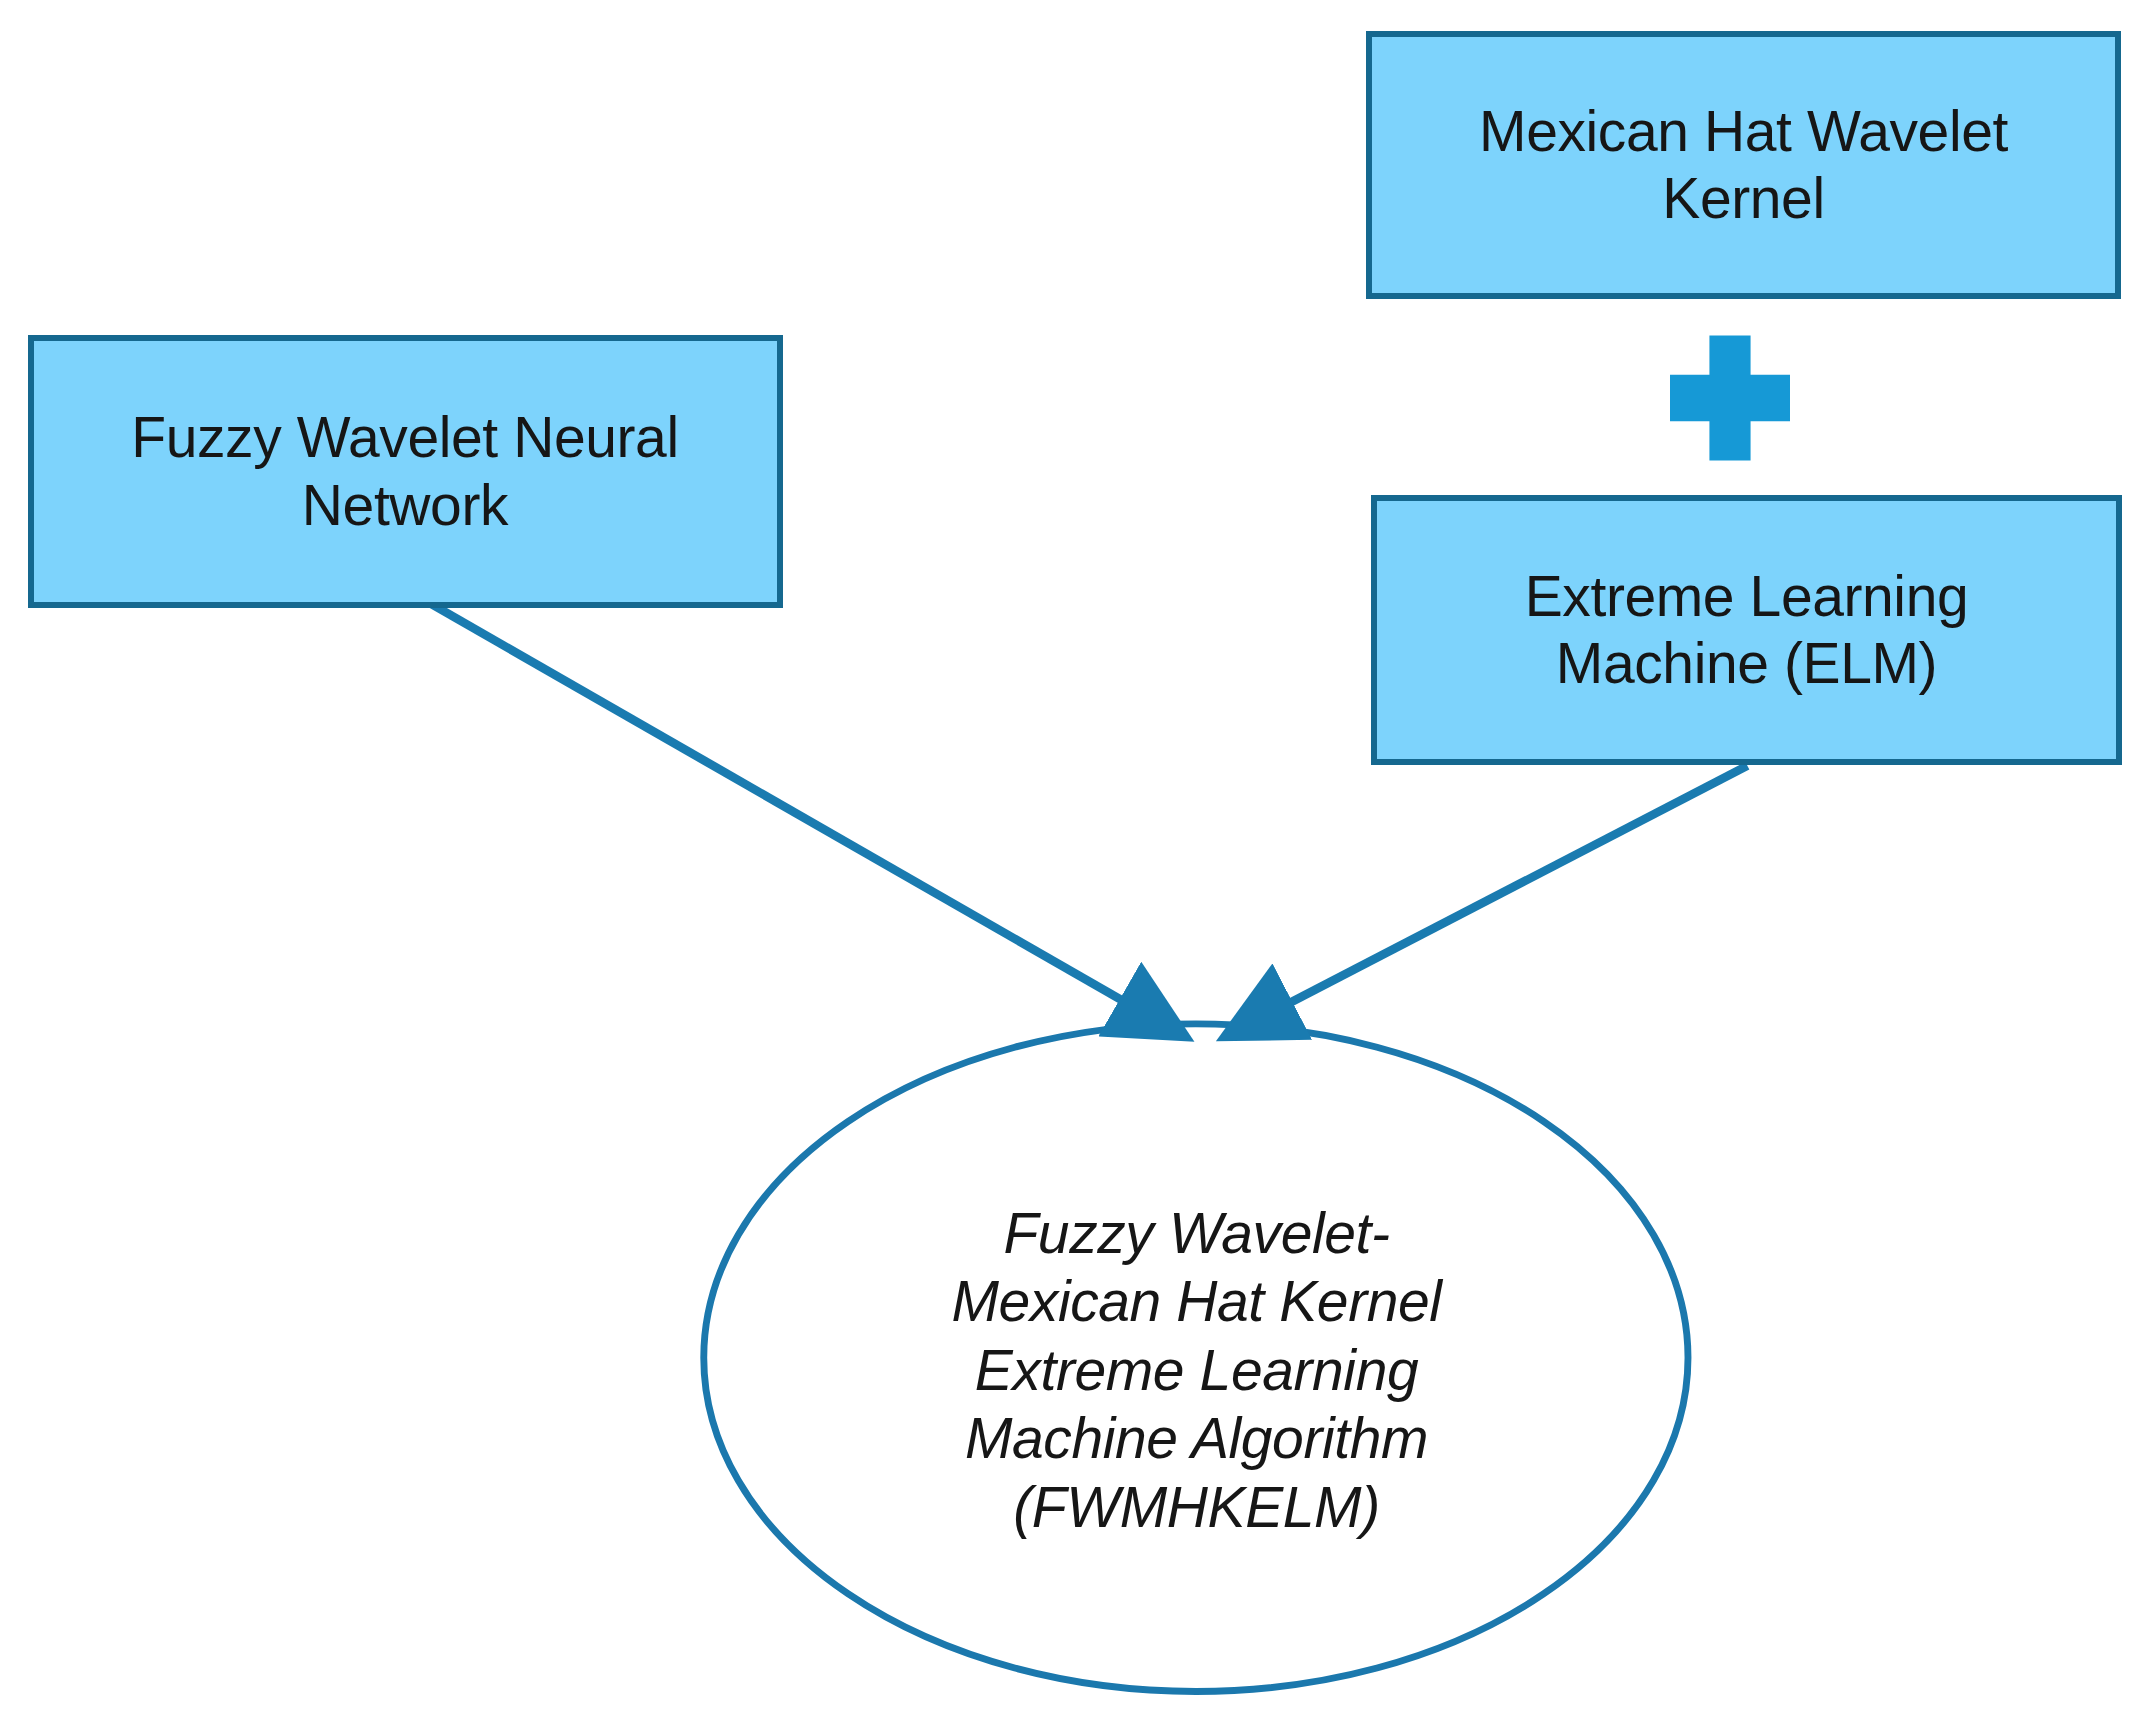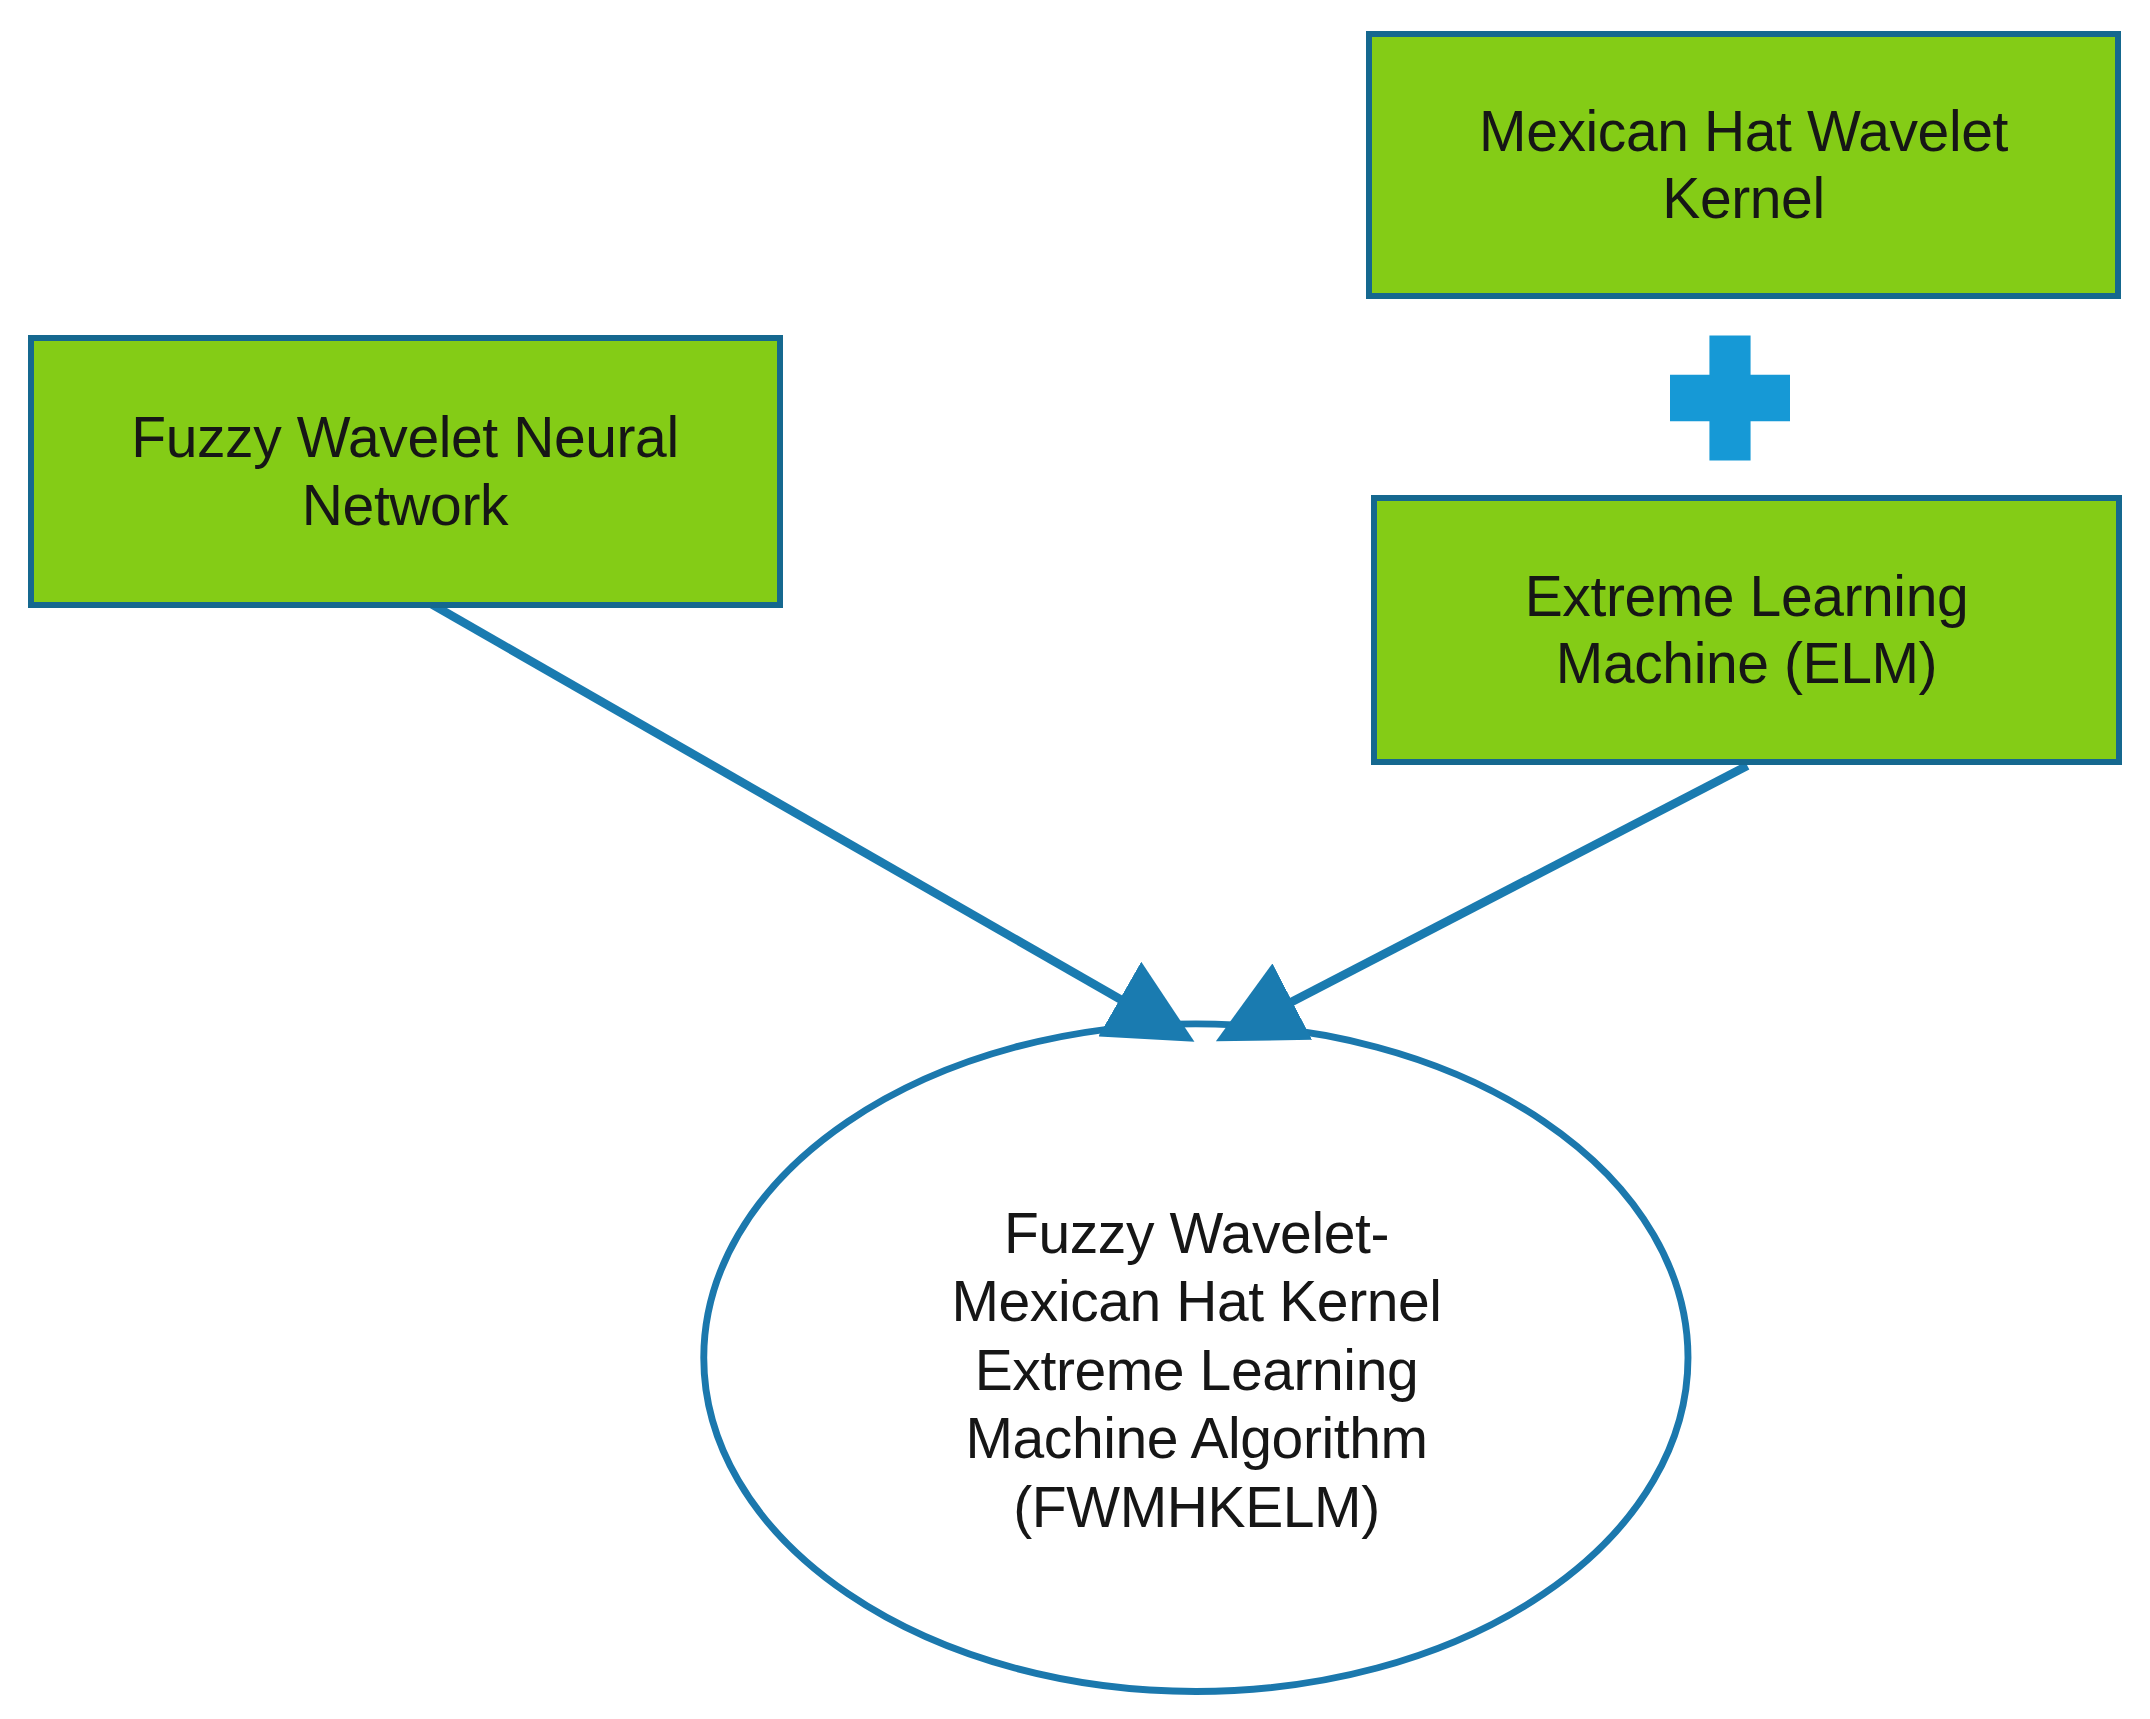--- a/index.html
+++ b/index.html
@@ -11,21 +11,21 @@
     position: relative;
     width: 2150px;
     height: 1719px;
     background: #ffffff;
     overflow: hidden;
     font-family: "Liberation Sans", sans-serif;
   }
   .node-box {
     position: absolute;
     box-sizing: border-box;
-    background: #84cc16;
+    background: #7dd3fc;
     border: 6px solid #15688f;
     display: flex;
     align-items: center;
     justify-content: center;
     text-align: center;
   }
   .node-box .label {
     font-size: 57px;
     line-height: 1.18;
     color: #161616;
@@ -71,20 +71,21 @@
     position: absolute;
     left: 704px;
     top: 1024px;
     width: 985px;
     height: 668px;
     display: flex;
     align-items: center;
     justify-content: center;
     text-align: center;
     pointer-events: none;
+    font-style: italic;
   }
   #ellipse-text .label {
     font-size: 57px;
     line-height: 1.20;
     color: #161616;
     letter-spacing: -0.4px;
     white-space: pre-line;
     padding-top: 24px;
   }
 </style>

